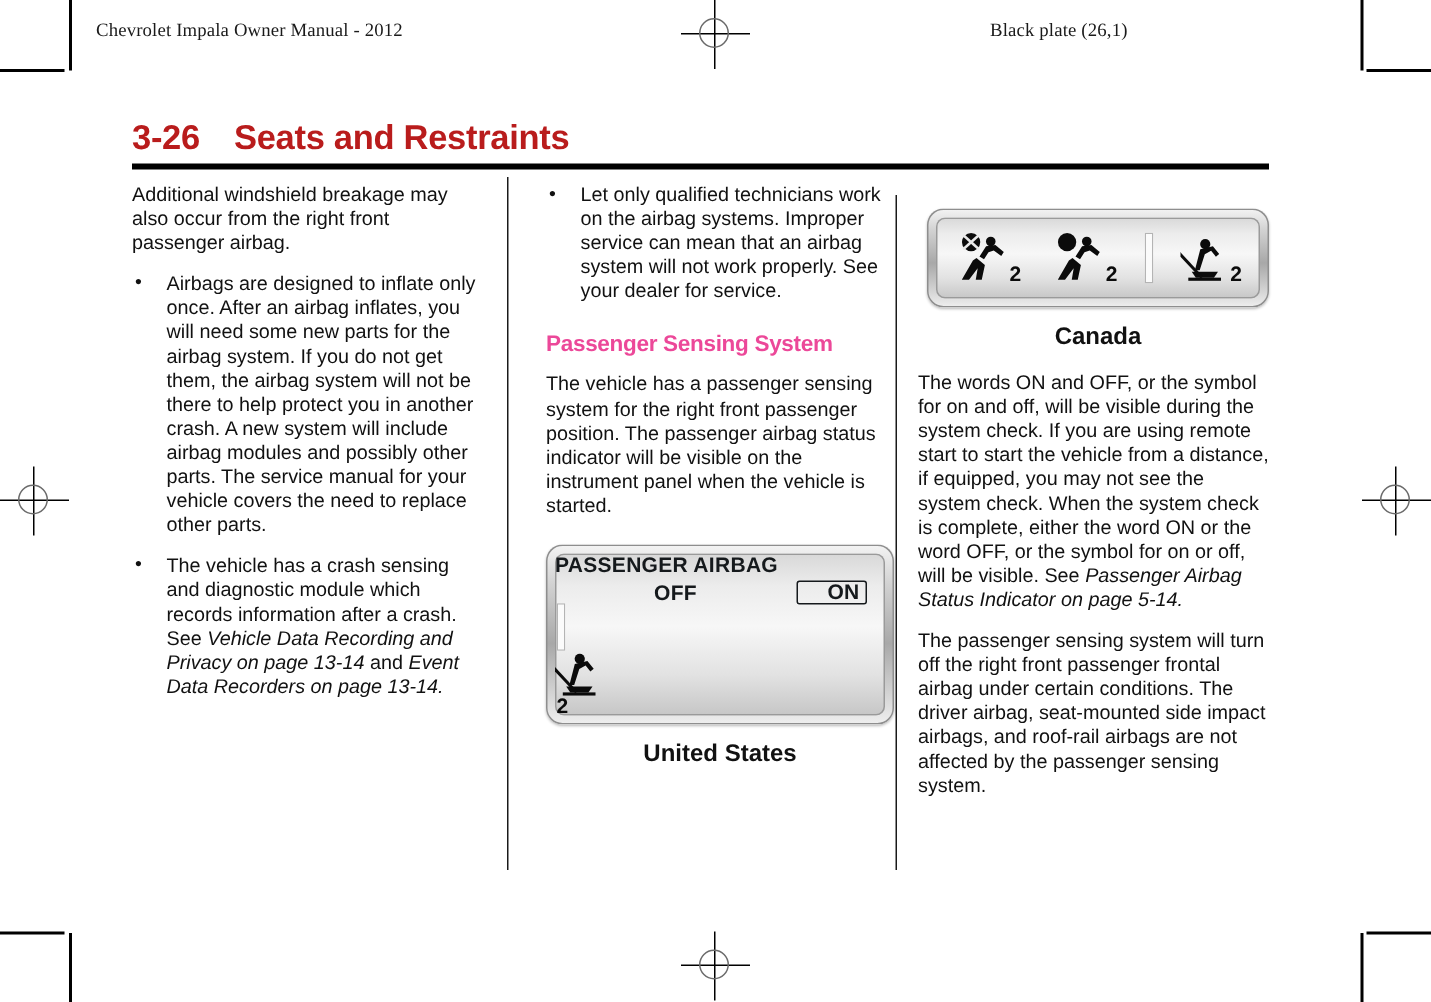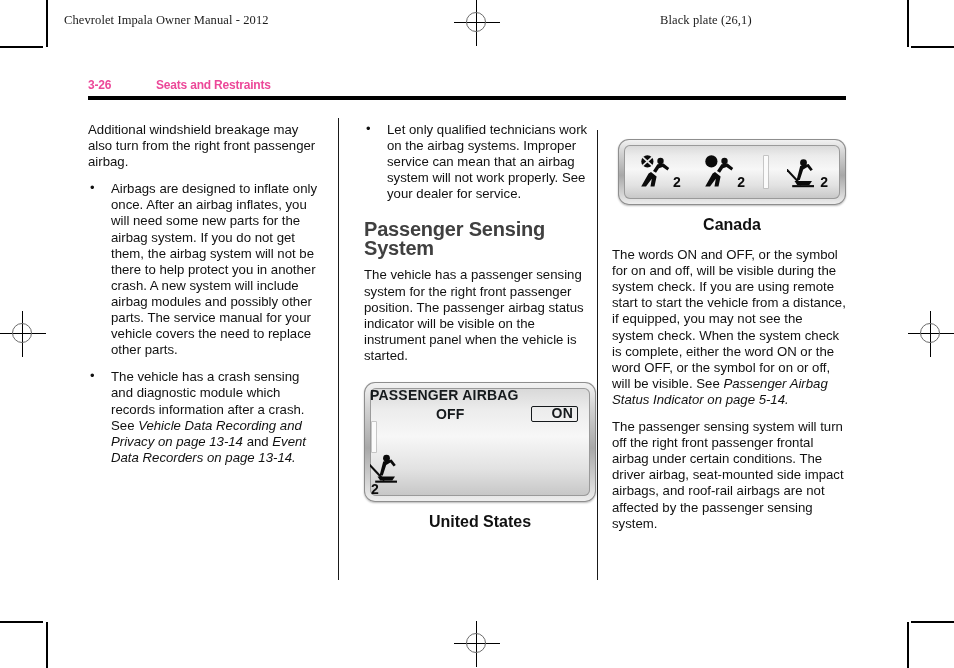--- a/index.html
+++ b/index.html
@@ -72,24 +72,24 @@
   
   .chapter {
     position: absolute;
     left: 88px;
     top: 78px;
     width: 760px;
   }
   .chapter-line {
     display: flex;
     align-items: flex-end;
-    font-size: 12px;
+    font-size: 23px;
     font-weight: bold;
     letter-spacing: -0.2px;
-    color: #ec4899;
+    color: #b91c1c;
   }
   .chapter-num { width: 68px; }
   .chapter-rule {
     margin-top: 4px;
     width: 758px;
     height: 3.5px;
     background: #000;
   }
 
   
@@ -133,26 +133,26 @@
     position: absolute;
     left: 2px;
     top: -1px;
     font-size: 13px;
     line-height: 16.1px;
   }
   .xref { font-style: italic; }
 
   
   h2.section-title {
-    font-size: 20px;
+    font-size: 15px;
     line-height: 19px;
     font-weight: bold;
     margin: 18px 0 9px 0;
     letter-spacing: -0.2px;
-    color: #404040;
+    color: #ec4899;
   }
 
   
   .figure { margin-top: 18px; }
   .figure-caption {
     text-align: center;
     font-size: 16px;
     font-weight: bold;
     margin-top: 12px;
     color: #111;
@@ -265,21 +265,21 @@
     <span class="chapter-num">3-26</span>
     <span>Seats and Restraints</span>
   </div>
   <div class="chapter-rule"></div>
 </div>
 
 <div class="colrule colrule-1"></div>
 <div class="colrule colrule-2"></div>
 
 <div class="col col-1">
-  <p>Additional windshield breakage may also turn from the right front passenger airbag.</p>
+  <p>Additional windshield breakage may also occur from the right front passenger airbag.</p>
   <ul class="bullets">
     <li>
       <span>Airbags are designed to inflate only once. After an airbag inflates, you will need some new parts for the airbag system. If you do not get them, the airbag system will not be there to help protect you in another crash. A new system will include airbag modules and possibly other parts. The service manual for your vehicle covers the need to replace other parts.</span>
     </li>
     <li>
       <span>The vehicle has a crash sensing and diagnostic module which records information after a crash. See </span><span class="xref">Vehicle Data Recording and Privacy on page 13-14</span><span> and </span><span class="xref">Event Data Recorders on page 13-14</span><span class="xref">.</span>
     </li>
   </ul>
 </div>
 

